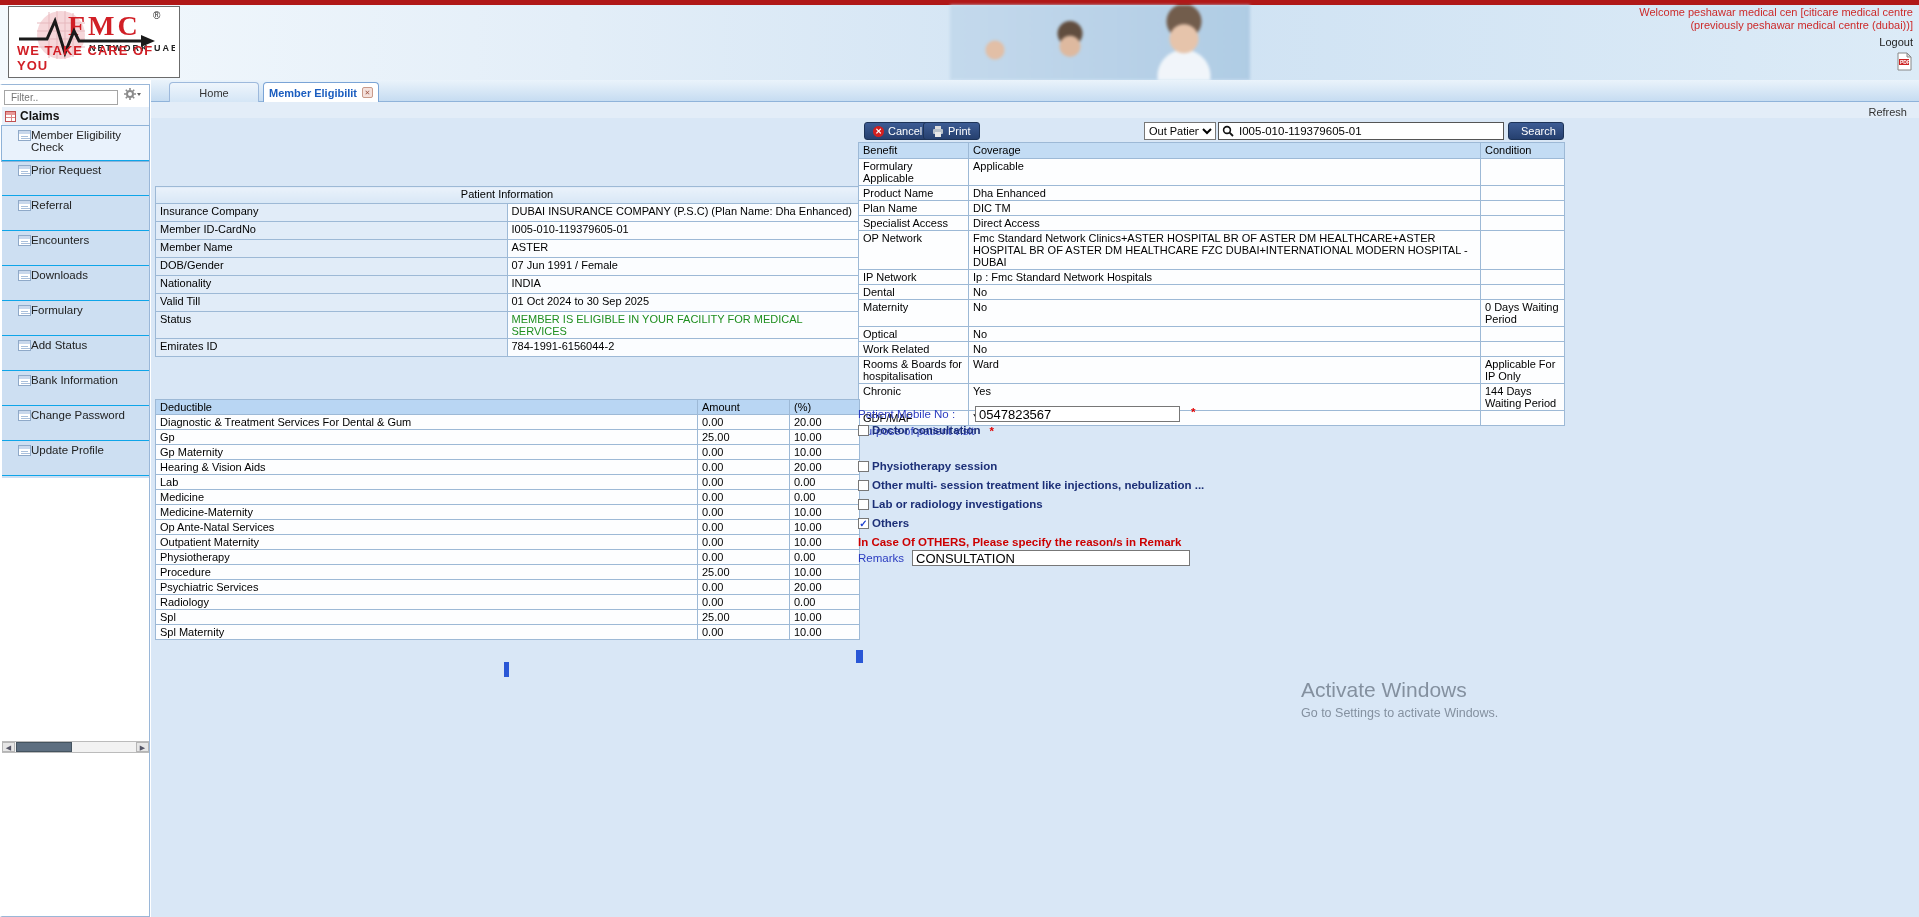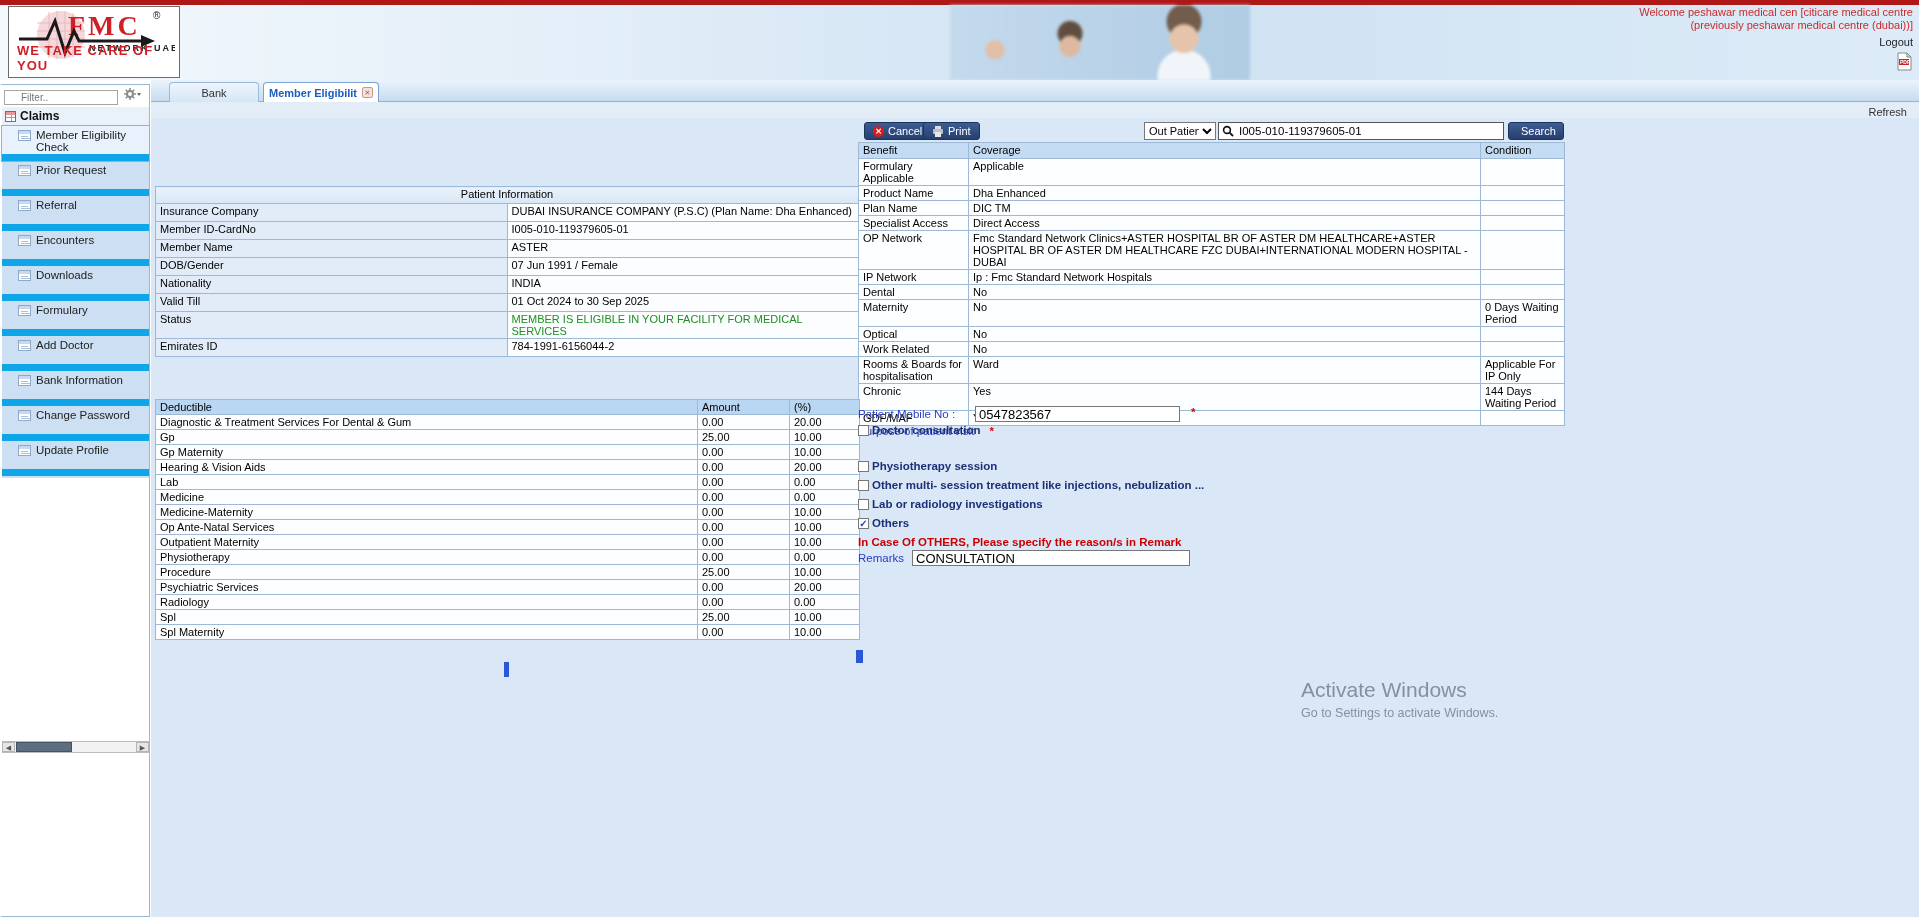--- a/index.html
+++ b/index.html
@@ -27,33 +27,33 @@
   .welcome-block { position:absolute; right:6px; top:1px; text-align:right; }
   .welcome-line { color:#cc2a2a; font-size:11px; line-height:13px; }
   .logout-link { color:#222; font-size:11px; margin-top:1px; display:inline-block; cursor:pointer; }
   .pdf-ico { display:inline-block; margin-top:2px; cursor:pointer; }
 
   
   .sidebar { position:absolute; left:0; top:84px; width:150px; height:833px; background:#fff;
              border:1px solid #9ab7d8; border-left:2px solid #7fa0c800; }
   .filter-row { position:absolute; left:2px; top:2px; right:2px; height:18px; }
   .filter-input { width:114px; height:15px; font-size:10px; border:1px solid #a5a5a5; color:#888;
-                  padding:0 16px; font-family:"Liberation Sans",sans-serif; }
+                  padding:0 6px; font-family:"Liberation Sans",sans-serif; }
   .filter-gear-btn { position:absolute; right:4px; top:0; width:22px; height:16px; background:transparent;
                      border:none; cursor:pointer; padding:0; }
   .claims-header { position:absolute; left:0; top:22px; right:0; height:19px; background:#e9f1fa;
                    border-bottom:1px solid #b6cde6; font-weight:bold; font-size:12px; color:#111;
                    display:flex; align-items:center; padding-left:3px; gap:4px; }
   .claims-ico { width:11px; height:11px; border:1px solid #c05050; background:
       linear-gradient(#e89999,#e89999) 0 0/11px 3px no-repeat,
       linear-gradient(#d88,#d88) 0 5px/11px 1px no-repeat,
       linear-gradient(#d88,#d88) 5px 0/1px 11px no-repeat, #fff; }
   .menu { position:absolute; left:0; top:41px; right:0; height:352px; background:#cddff2; }
-  .menu-item { height:35px; border-bottom:7px solid #0ea5e9; display:flex; align-items:flex-start;
-               padding:3px 0 0 16px; gap:5px; cursor:pointer; color:#222; font-size:11.5px; }
+  .menu-item { height:35px; border-bottom:1px solid #0ea5e9; display:flex; align-items:flex-start;
+               padding:3px 0 0 16px; cursor:pointer; color:#222; font-size:11.5px; }
   .menu-item.selected { background:#e9f2fc; outline:1px solid #8fb3d8; }
   .win-ico { flex:0 0 13px; width:13px; height:11px; margin-top:1px; border:1px solid #8fa9c8; background:
       linear-gradient(#c9d8ec,#c9d8ec) 0 0/13px 3px no-repeat,
       linear-gradient(#a9c0dc,#a9c0dc) 2px 5px/7px 1px no-repeat,
       linear-gradient(#a9c0dc,#a9c0dc) 2px 7px/9px 1px no-repeat, #fff; }
   .side-scrollbar { position:absolute; left:0; top:656px; right:0; height:12px; background:#f2f2f2;
                     border-top:1px solid #bbb; border-bottom:1px solid #bbb; }
   .sb-arrow { position:absolute; top:0; width:13px; height:10px; font-size:7px; color:#556;
               background:#e6e6e6; border:1px solid #b5b5b5; text-align:center; line-height:9px; cursor:pointer; }
   .sb-thumb { position:absolute; left:14px; top:0; width:56px; height:10px; background:#5d6e80;
@@ -215,21 +215,21 @@
       <div class="menu-item">
         <span class="win-ico"></span>
         <span>Downloads</span>
       </div>
       <div class="menu-item">
         <span class="win-ico"></span>
         <span>Formulary</span>
       </div>
       <div class="menu-item">
         <span class="win-ico"></span>
-        <span>Add Doctor</span>
+        <span>Add Status</span>
       </div>
       <div class="menu-item">
         <span class="win-ico"></span>
         <span>Bank Information</span>
       </div>
       <div class="menu-item">
         <span class="win-ico"></span>
         <span>Change Password</span>
       </div>
       <div class="menu-item">
@@ -241,21 +241,21 @@
     <div class="side-scrollbar">
       <span class="sb-arrow" style="left:0;">◀</span>
       <span class="sb-thumb"></span>
       <span class="sb-arrow" style="right:0;">▶</span>
     </div>
   </div>
 
   <div class="main">
     <div class="tabbar">
       <div class="tab inactive">
-        <span>Bank</span>
+        <span>Home</span>
       </div>
       <div class="tab active">
         <span>Member Eligibilit</span>
         <span class="tab-close">✕</span>
       </div>
     </div>
     <div class="refresh-row">
       <span class="refresh-link">Refresh</span>
     </div>
 

